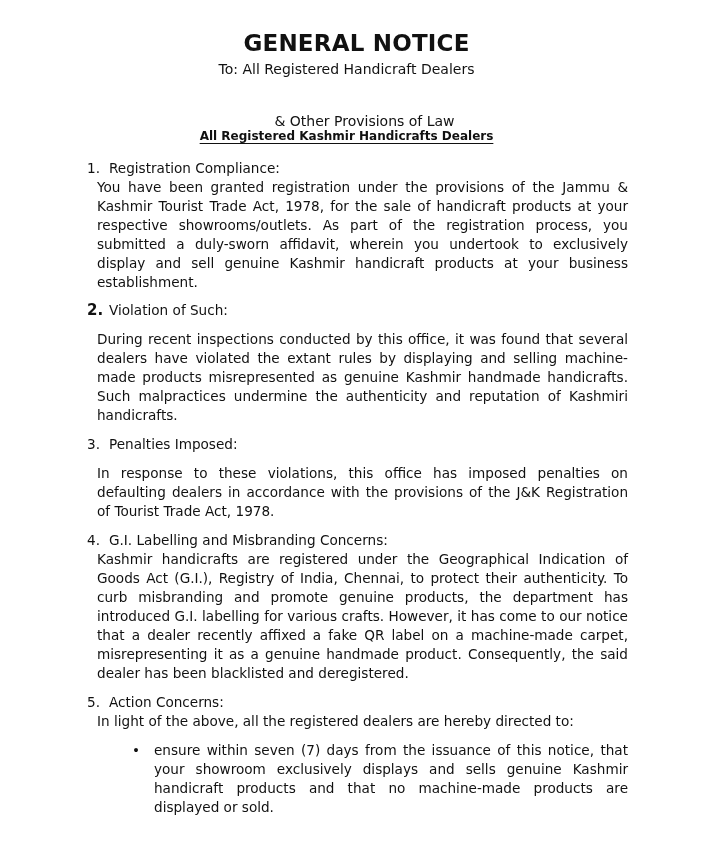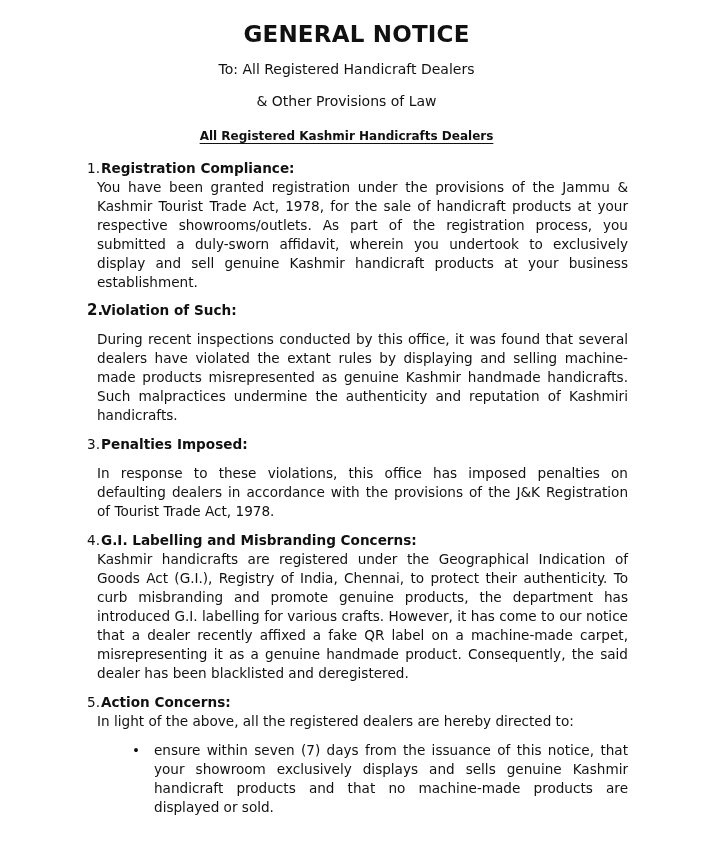--- a/index.html
+++ b/index.html
@@ -19,38 +19,38 @@
       position: absolute;
       left: 0;
       top: 0;
       width: 713px;
       height: 867px;
     }
     .title {
       position: absolute;
       left: 0;
       width: 713px;
-      top: 19px;
+      top: 28px;
       text-align: center;
       font-size: 23px;
       font-weight: bold;
       letter-spacing: 0.2px;
       line-height: 30px;
     }
     .meta {
       position: absolute;
       left: 0;
       width: 693px;
       text-align: center;
       font-size: 14px;
       line-height: 18px;
     }
     .meta.to { top: 60px; }
     .meta.sub { top: 78px; }
-    .meta.sub2 { top: 92px; }
+    .meta.sub2 { top: 112px; padding-left: 18px; }
     .meta b { font-weight: normal; }
     .heading {
       position: absolute;
       left: 0;
       width: 693px;
       top: 125px;
       text-align: center;
       font-size: 12px;
       font-weight: bold;
       text-decoration: underline;
@@ -65,22 +65,22 @@
       line-height: 19px;
     }
     .item .num {
       position: absolute;
       left: 0;
       top: 0;
       width: 22px;
     }
     .item .num.bold { font-weight: bold; font-size: 15px; }
     .item .head {
-      margin-left: 14px;
-      font-weight: bold;
+      margin-left: 22px;
+      font-weight: normal;
     }
     .item .body {
       margin-left: 10px;
       text-align: justify;
     }
     .item .body.gap { margin-top: 10px; }
     .bullet {
       position: relative;
       margin-left: 67px;
       margin-top: 10px;

